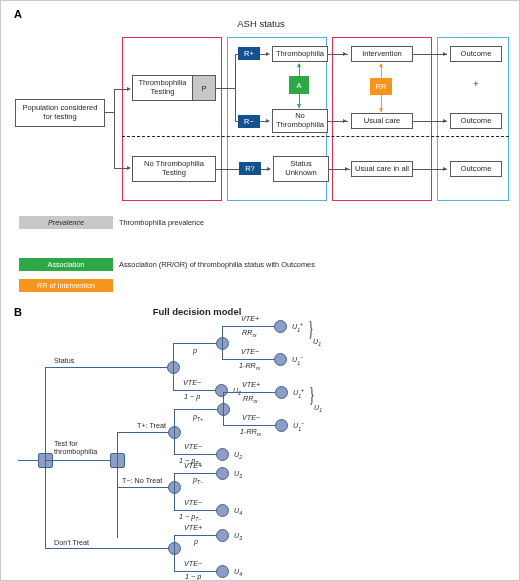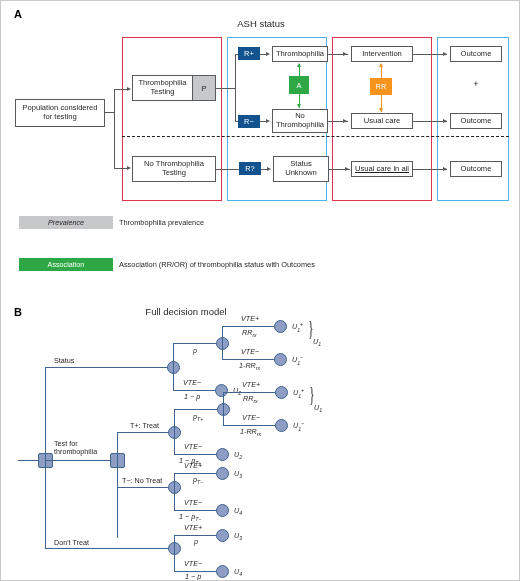--- a/index.html
+++ b/index.html
@@ -321,21 +321,21 @@
   <div class="abs arrow-r" style="left:266px; top:166px;"></div>
 
   <div class="abs node" style="left:272px; top:155px; width:56px; height:26px;">
     <span style="white-space:pre-line;">Status
 Unknown</span>
   </div>
 
   <div class="abs hline" style="left:328px; top:168px; width:21px;"></div>
   <div class="abs arrow-r" style="left:344px; top:166px;"></div>
 
-  <div class="abs node" style="left:350px; top:160px; width:62px; height:16px;text-decoration:underline;">
+  <div class="abs node" style="left:350px; top:160px; width:62px; height:16px;">
     <span>Usual care in all</span>
   </div>
 
   <div class="abs hline" style="left:412px; top:168px; width:34px;"></div>
   <div class="abs arrow-r" style="left:442px; top:166px;"></div>
 
   <div class="abs legend-swatch grey" style="left:18px; top:215px; width:94px;font-style:italic;">
     <span>Prevalence</span>
   </div>
   <div class="abs legend-text" style="left:118px; top:215px;">
@@ -343,23 +343,26 @@
   </div>
 
 
   <div class="abs legend-swatch green" style="left:18px; top:257px; width:94px;">
     <span>Association</span>
   </div>
   <div class="abs legend-text" style="left:118px; top:257px;">
     <span>Association (RR/OR) of thrombophilia status with Outcomes</span>
   </div>
 
+  <div class="abs legend-swatch orange" style="left:18px; top:278px; width:94px;">
+    <span>RR of Intervention</span>
+  </div>
 
   <div class="abs panel-letter" style="left:13px; top:305px;">B</div>
-  <div class="abs panel-title" style="left:110px; top:305px; width:150px;">Full decision model</div>
+  <div class="abs panel-title" style="left:121px; top:305px; width:150px;font-weight:bold;">Full decision model</div>
 
   <div class="abs tline th" style="left:17px; top:459px; width:25px;"></div>
 
   <div class="abs tnode-square" style="left:37px; top:452px; width:15px; height:15px;"></div>
 
   <div class="abs tline tv" style="left:44px; top:366px; height:181px;"></div>
 
   <div class="abs tline th" style="left:44px; top:366px; width:128px;"></div>
   <div class="abs tlabel" style="left:53px; top:355px;">
     <span>Status</span>
@@ -425,21 +428,21 @@
 
   <div class="abs brace" style="left:305px; top:317px;">}</div>
   <div class="abs tlabel-i" style="left:312px; top:336px;">
     <span>U</span><sub>1</sub>
   </div>
 
   <div class="abs tnode-square" style="left:109px; top:452px; width:15px; height:15px;"></div>
   <div class="abs tline tv" style="left:116px; top:431px; height:106px;"></div>
 
   <div class="abs tline th" style="left:116px; top:431px; width:57px;"></div>
-  <div class="abs tlabel" style="left:129px; top:420px;">
+  <div class="abs tlabel" style="left:136px; top:420px;">
     <span>T+: Treat</span>
   </div>
 
   <div class="abs tline th" style="left:116px; top:486px; width:57px;"></div>
   <div class="abs tlabel" style="left:121px; top:475px;">
     <span>T−: No Treat</span>
   </div>
 
   <div class="abs tnode-circle" style="left:167px; top:425px; width:13px; height:13px;"></div>
   <div class="abs tline tv" style="left:173px; top:408px; height:46px;"></div>

